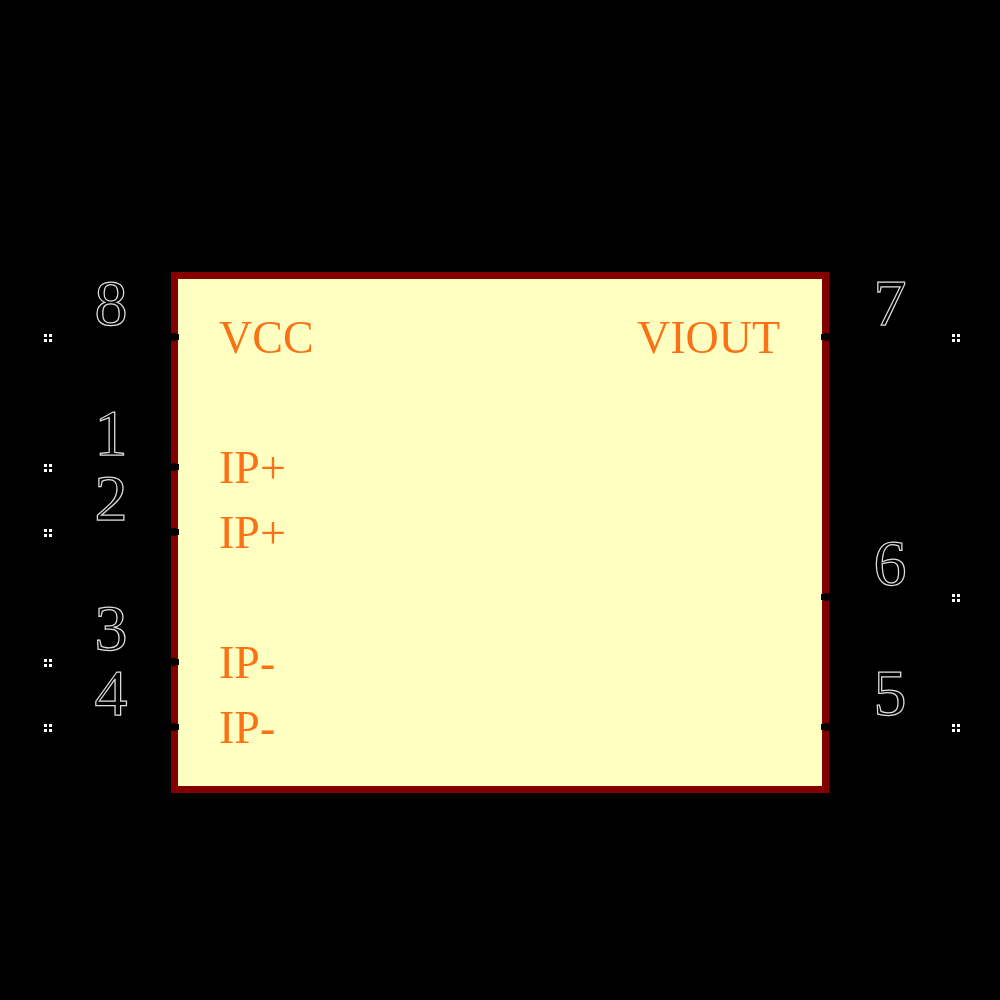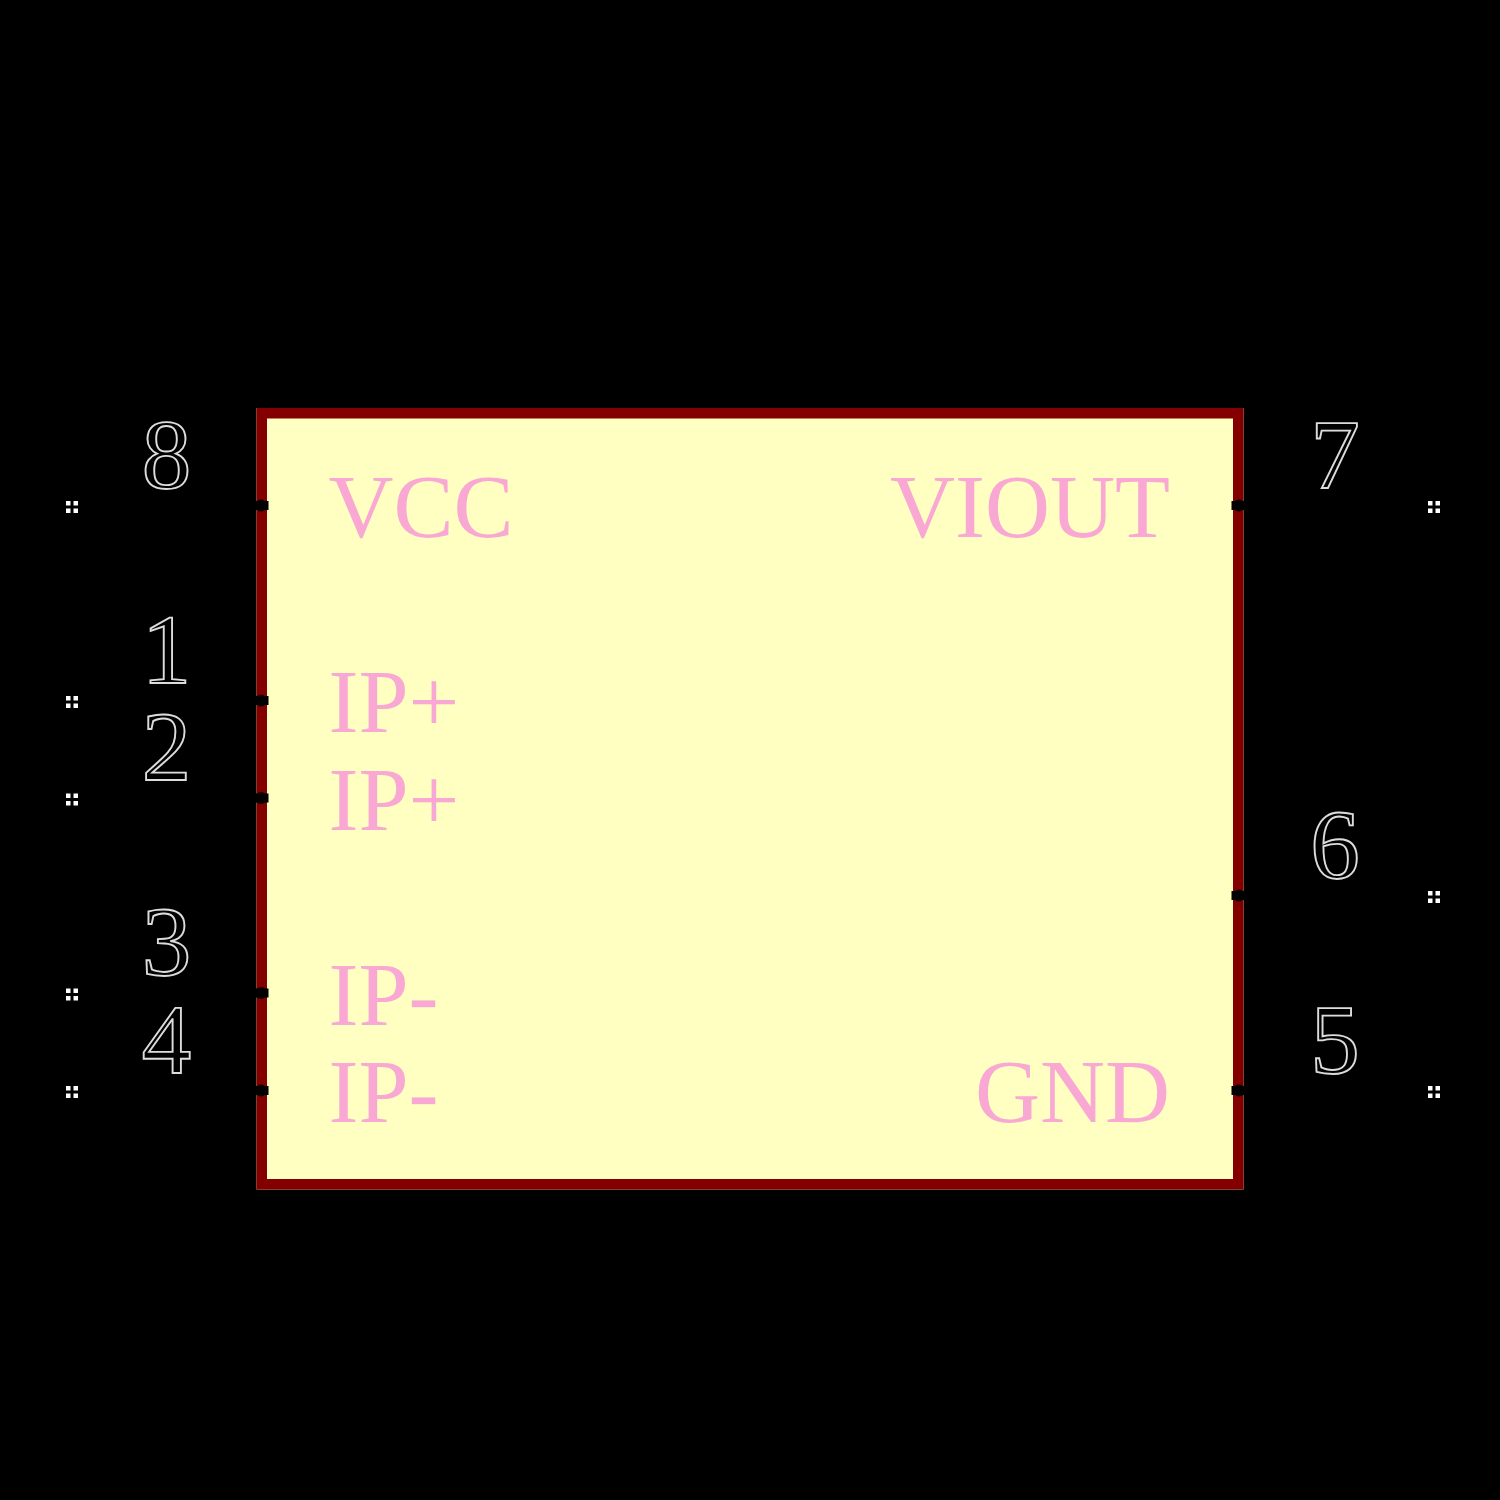--- a/index.html
+++ b/index.html
@@ -63,23 +63,23 @@
     background: #FFFFFF;
     box-shadow: 5px 0 0 #FFFFFF, 0 5px 0 #FFFFFF, 5px 5px 0 #FFFFFF;
     top: calc(var(--y) - 3px);
   }
   .pin.left  .typedots { left: 44px; }
   .pin.right .typedots { left: 952px; }
   
   .label {
     position: absolute;
     font-family: "Liberation Serif", serif;
-    font-size: 60px;
+    font-size: 46px;
     line-height: 66px;
-    color: #f9a8d4;
+    color: #f97316;
     white-space: nowrap;
   }
   .label.left  { left: 219px; }
   .label.right { right: 220px; text-align: center; }
 </style>
 </head>
 <body>
 
 <div class="canvas">
 
@@ -156,15 +156,14 @@
     </svg>
     <div class="typedots"></div>
   </div>
 
   <div class="label left" style="top:305px">VCC</div>
   <div class="label left" style="top:435px">IP+</div>
   <div class="label left" style="top:500px">IP+</div>
   <div class="label left" style="top:630px">IP-</div>
   <div class="label left" style="top:695px">IP-</div>
   <div class="label right" style="top:305px">VIOUT</div>
-  <div class="label right" style="top:695px">GND</div>
 
 </div>
 
 </body></html>

